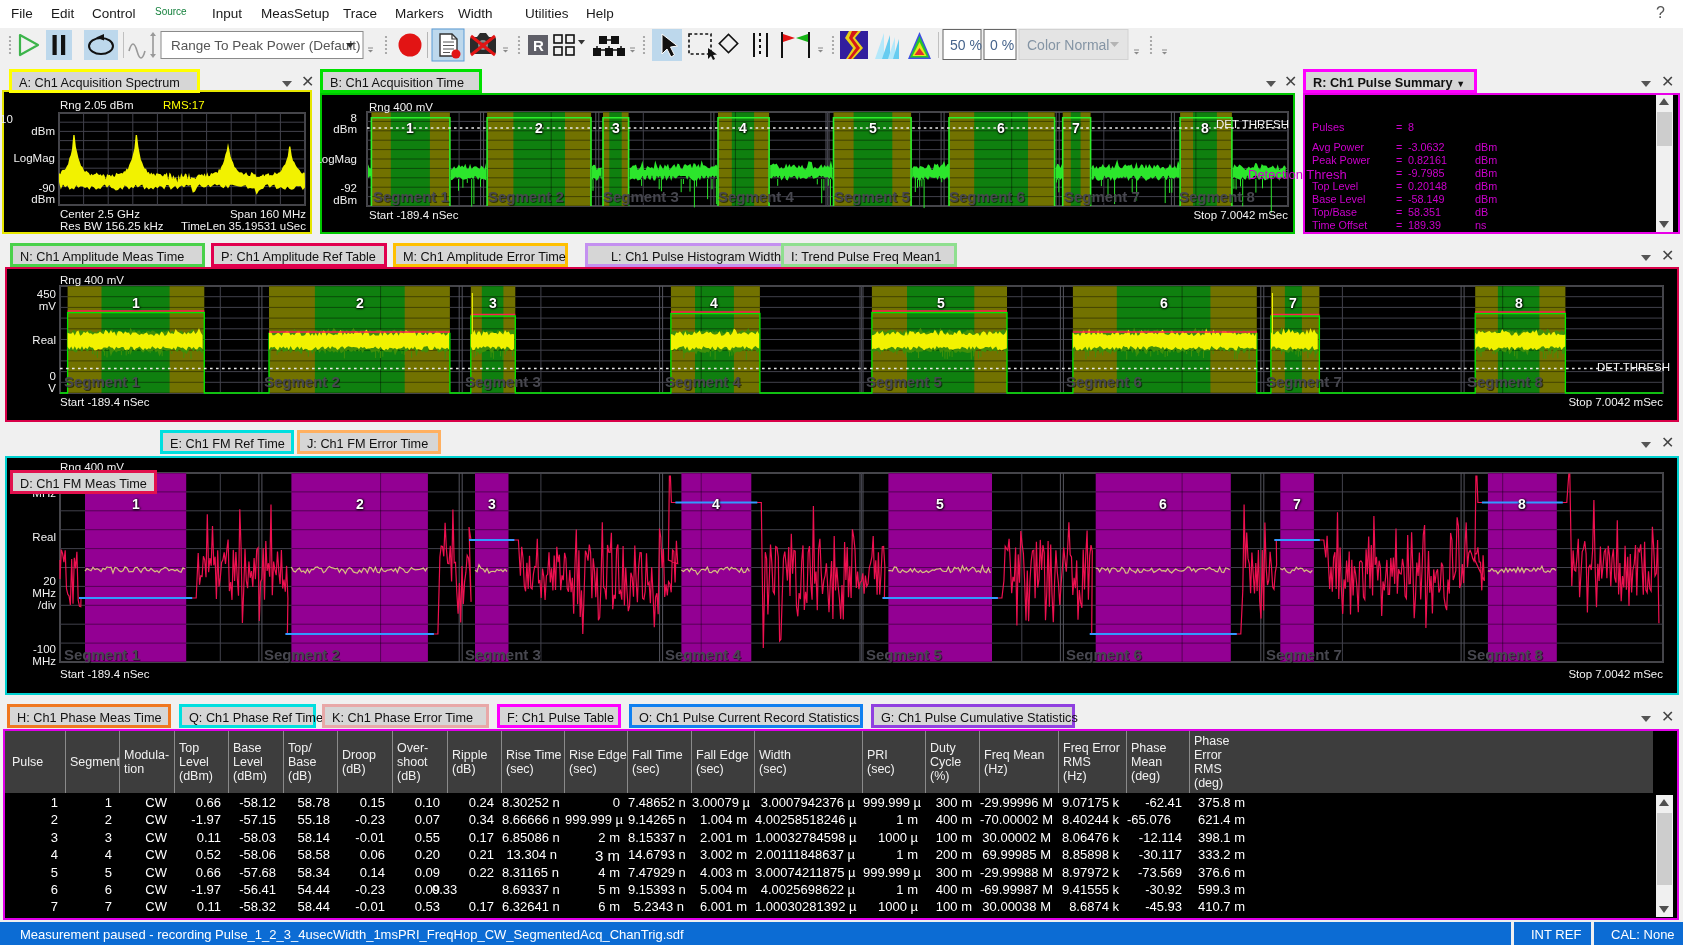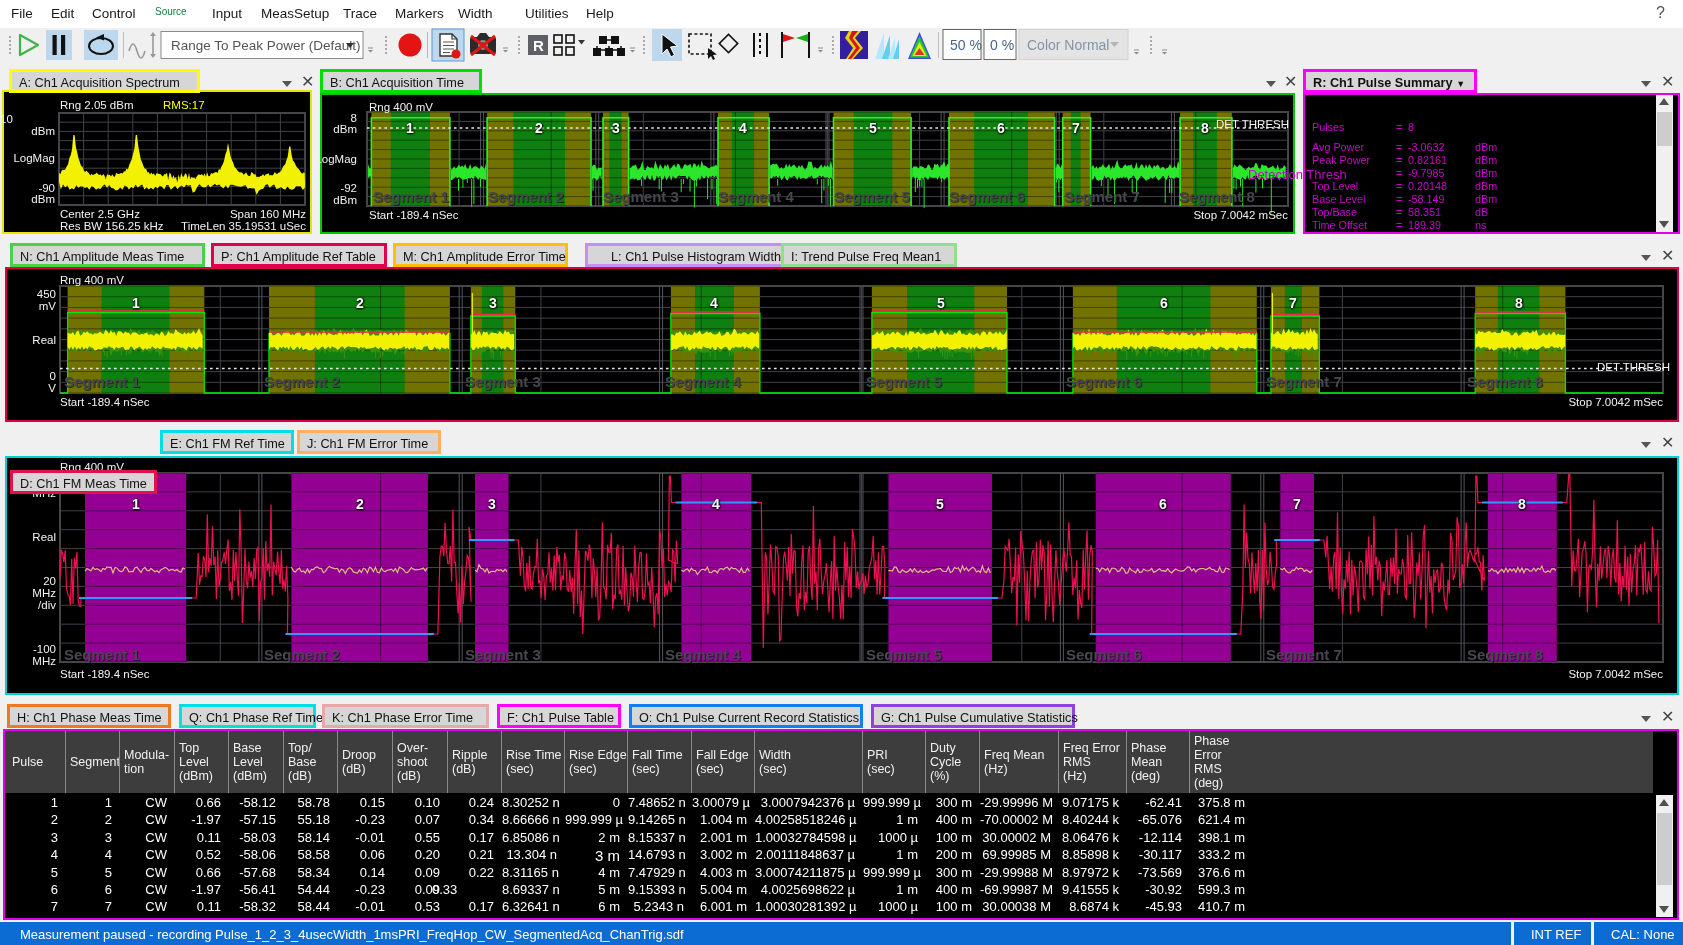--- a/index.html
+++ b/index.html
@@ -768,21 +768,21 @@
 <div class="abs" style="left:448px;top:812.4px;width:46px;color:#fff;font-size:13px;text-align:right;white-space:nowrap">0.34</div>
 <div class="abs" style="left:502px;top:812.4px;width:55px;color:#fff;font-size:13px;text-align:right;white-space:nowrap">8.66666 n</div>
 <div class="abs" style="left:565px;top:812.4px;width:55px;color:#fff;font-size:13px;text-align:right;white-space:nowrap">999.999 µ</div>
 <div class="abs" style="left:628px;top:812.4px;width:56px;color:#fff;font-size:13px;text-align:right;white-space:nowrap">9.14265 n</div>
 <div class="abs" style="left:692px;top:812.4px;width:55px;color:#fff;font-size:13px;text-align:right;white-space:nowrap">1.004 m</div>
 <div class="abs" style="left:755px;top:812.4px;width:100px;color:#fff;font-size:13px;text-align:right;white-space:nowrap">4.00258518246 µ</div>
 <div class="abs" style="left:863px;top:812.4px;width:55px;color:#fff;font-size:13px;text-align:right;white-space:nowrap">1 m</div>
 <div class="abs" style="left:926px;top:812.4px;width:46px;color:#fff;font-size:13px;text-align:right;white-space:nowrap">400 m</div>
 <div class="abs" style="left:980px;top:812.4px;width:71px;color:#fff;font-size:13px;text-align:right;white-space:nowrap">-70.00002 M</div>
 <div class="abs" style="left:1059px;top:812.4px;width:60px;color:#fff;font-size:13px;text-align:right;white-space:nowrap">8.40244 k</div>
-<div class="abs" style="left:1127px;top:812.4px;width:55px;color:#fff;font-size:13px;text-align:right;white-space:nowrap">-65.076</div>
+<div class="abs" style="left:1127px;top:812.4px;width:55px;color:#fff;font-size:13px;white-space:nowrap">-65.076</div>
 <div class="abs" style="left:1190px;top:812.4px;width:55px;color:#fff;font-size:13px;text-align:right;white-space:nowrap">621.4 m</div>
 <div class="abs" style="left:8px;top:829.8px;width:50px;color:#fff;font-size:13px;text-align:right;white-space:nowrap">3</div>
 <div class="abs" style="left:66px;top:829.8px;width:46px;color:#fff;font-size:13px;text-align:right;white-space:nowrap">3</div>
 <div class="abs" style="left:120px;top:829.8px;width:47px;color:#fff;font-size:13px;text-align:right;white-space:nowrap">CW</div>
 <div class="abs" style="left:175px;top:829.8px;width:46px;color:#fff;font-size:13px;text-align:right;white-space:nowrap">0.11</div>
 <div class="abs" style="left:229px;top:829.8px;width:47px;color:#fff;font-size:13px;text-align:right;white-space:nowrap">-58.03</div>
 <div class="abs" style="left:284px;top:829.8px;width:46px;color:#fff;font-size:13px;text-align:right;white-space:nowrap">58.14</div>
 <div class="abs" style="left:338px;top:829.8px;width:47px;color:#fff;font-size:13px;text-align:right;white-space:nowrap">-0.01</div>
 <div class="abs" style="left:393px;top:829.8px;width:47px;color:#fff;font-size:13px;text-align:right;white-space:nowrap">0.55</div>
 <div class="abs" style="left:448px;top:829.8px;width:46px;color:#fff;font-size:13px;text-align:right;white-space:nowrap">0.17</div>

